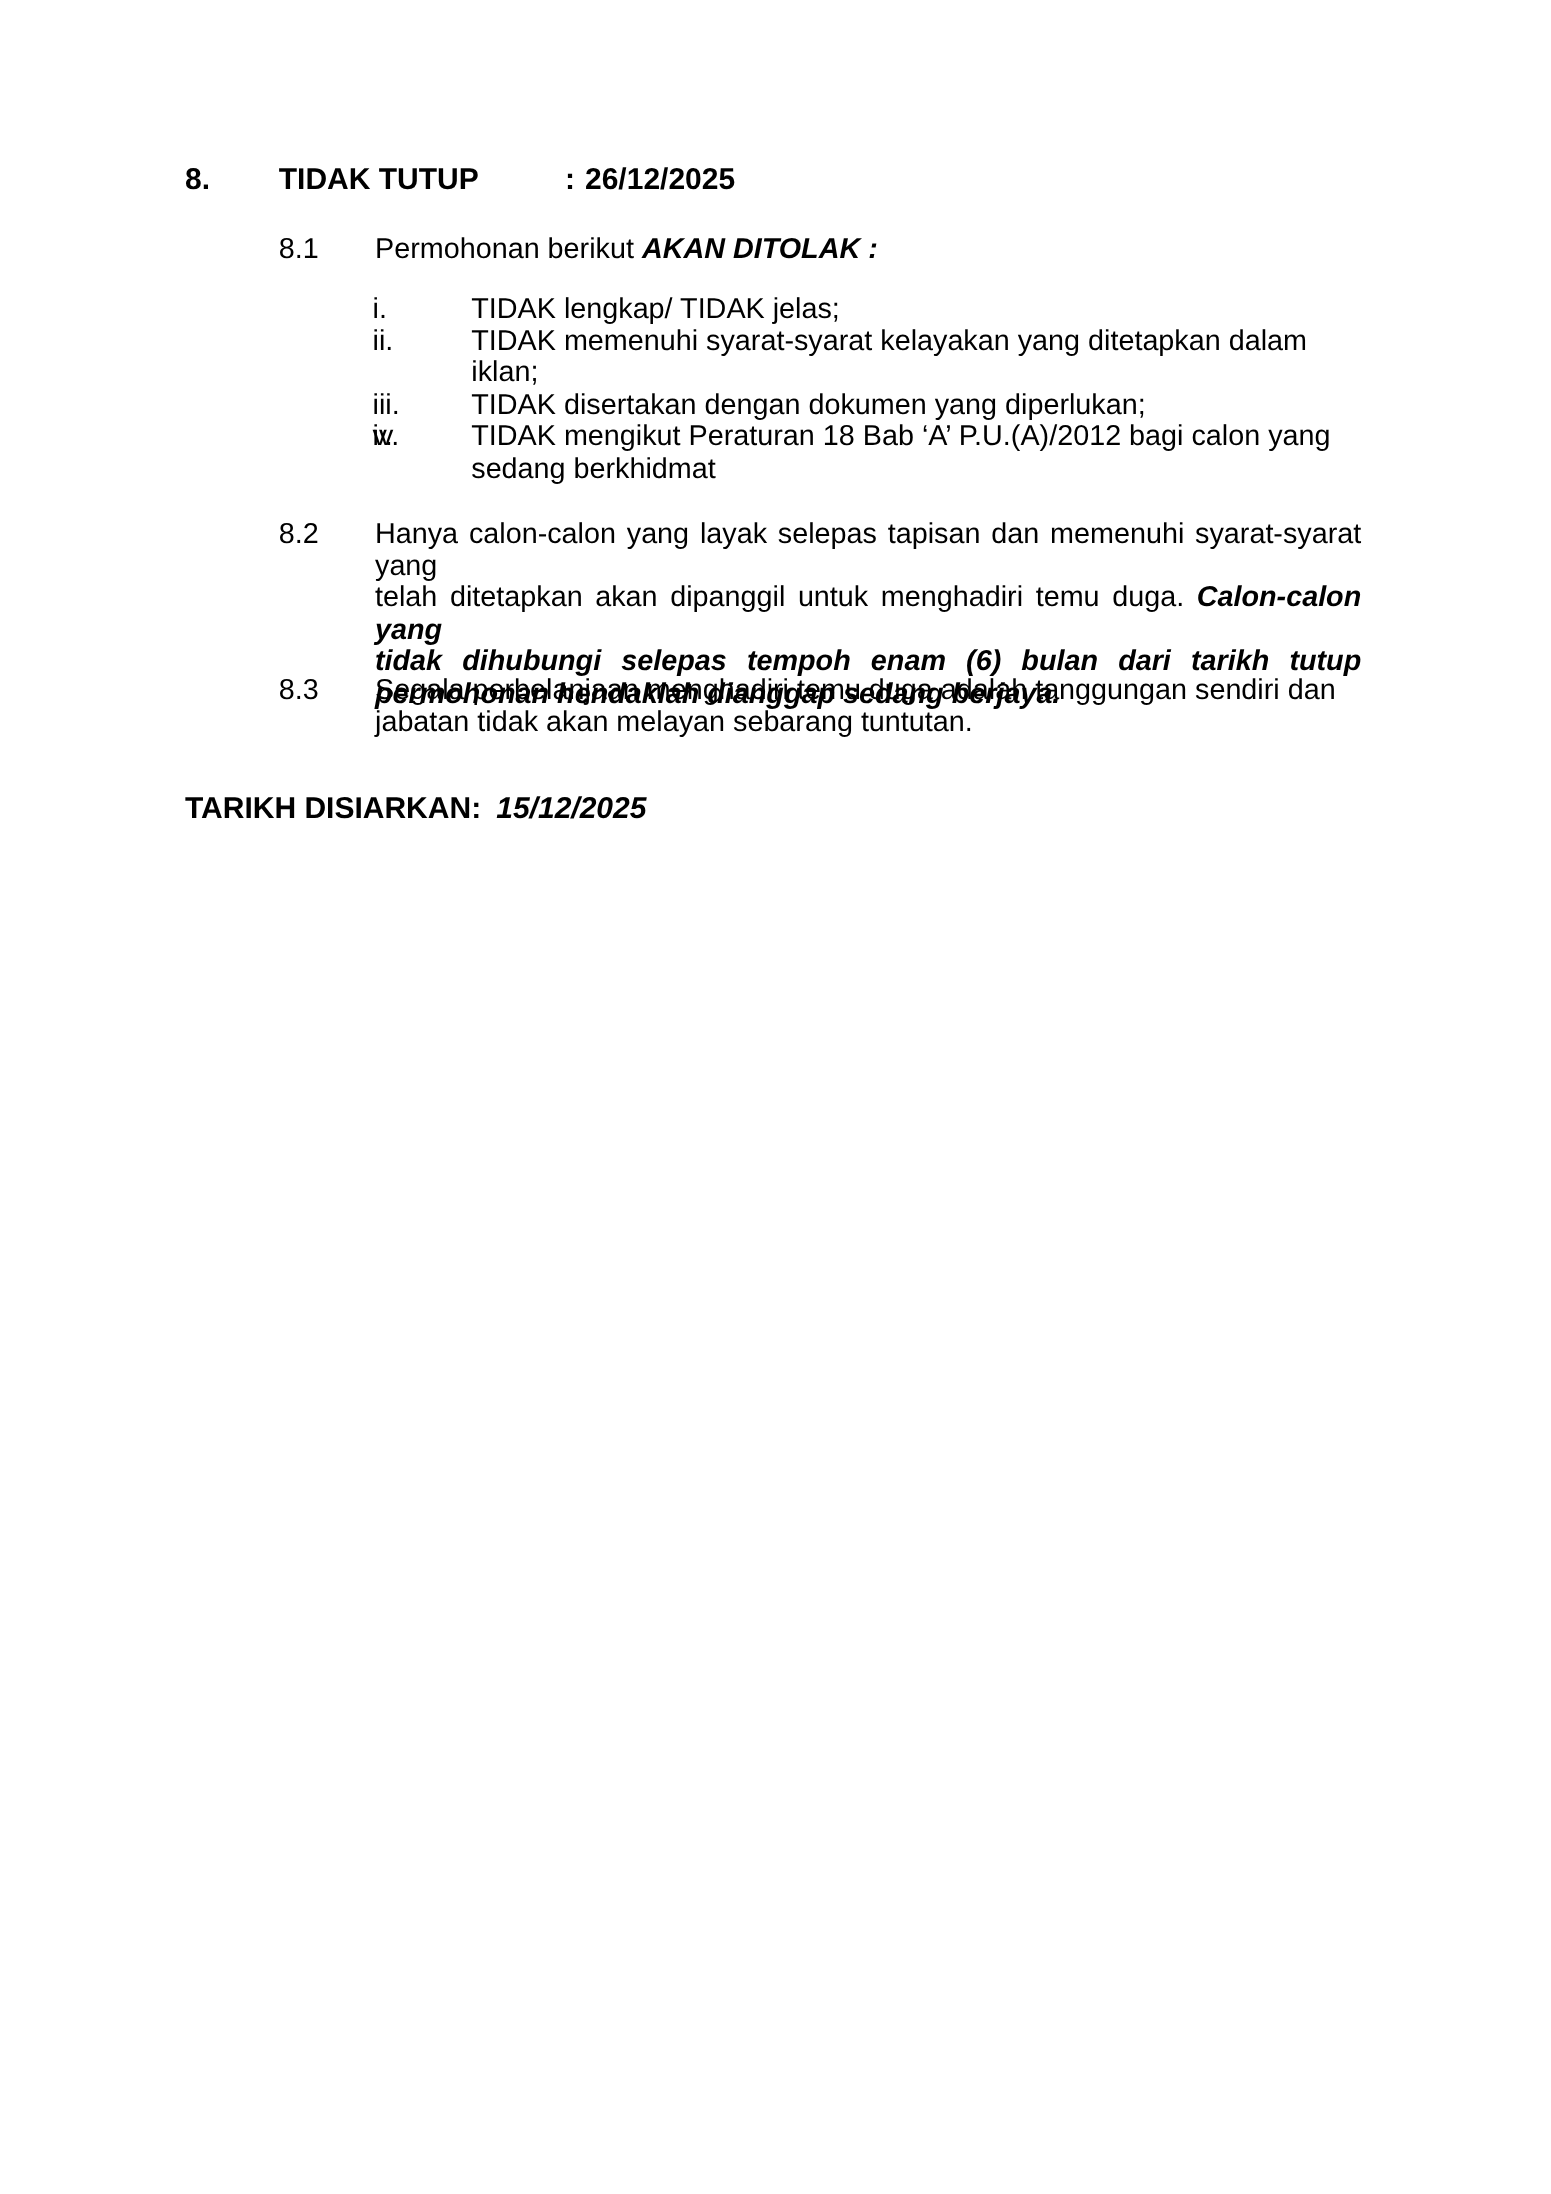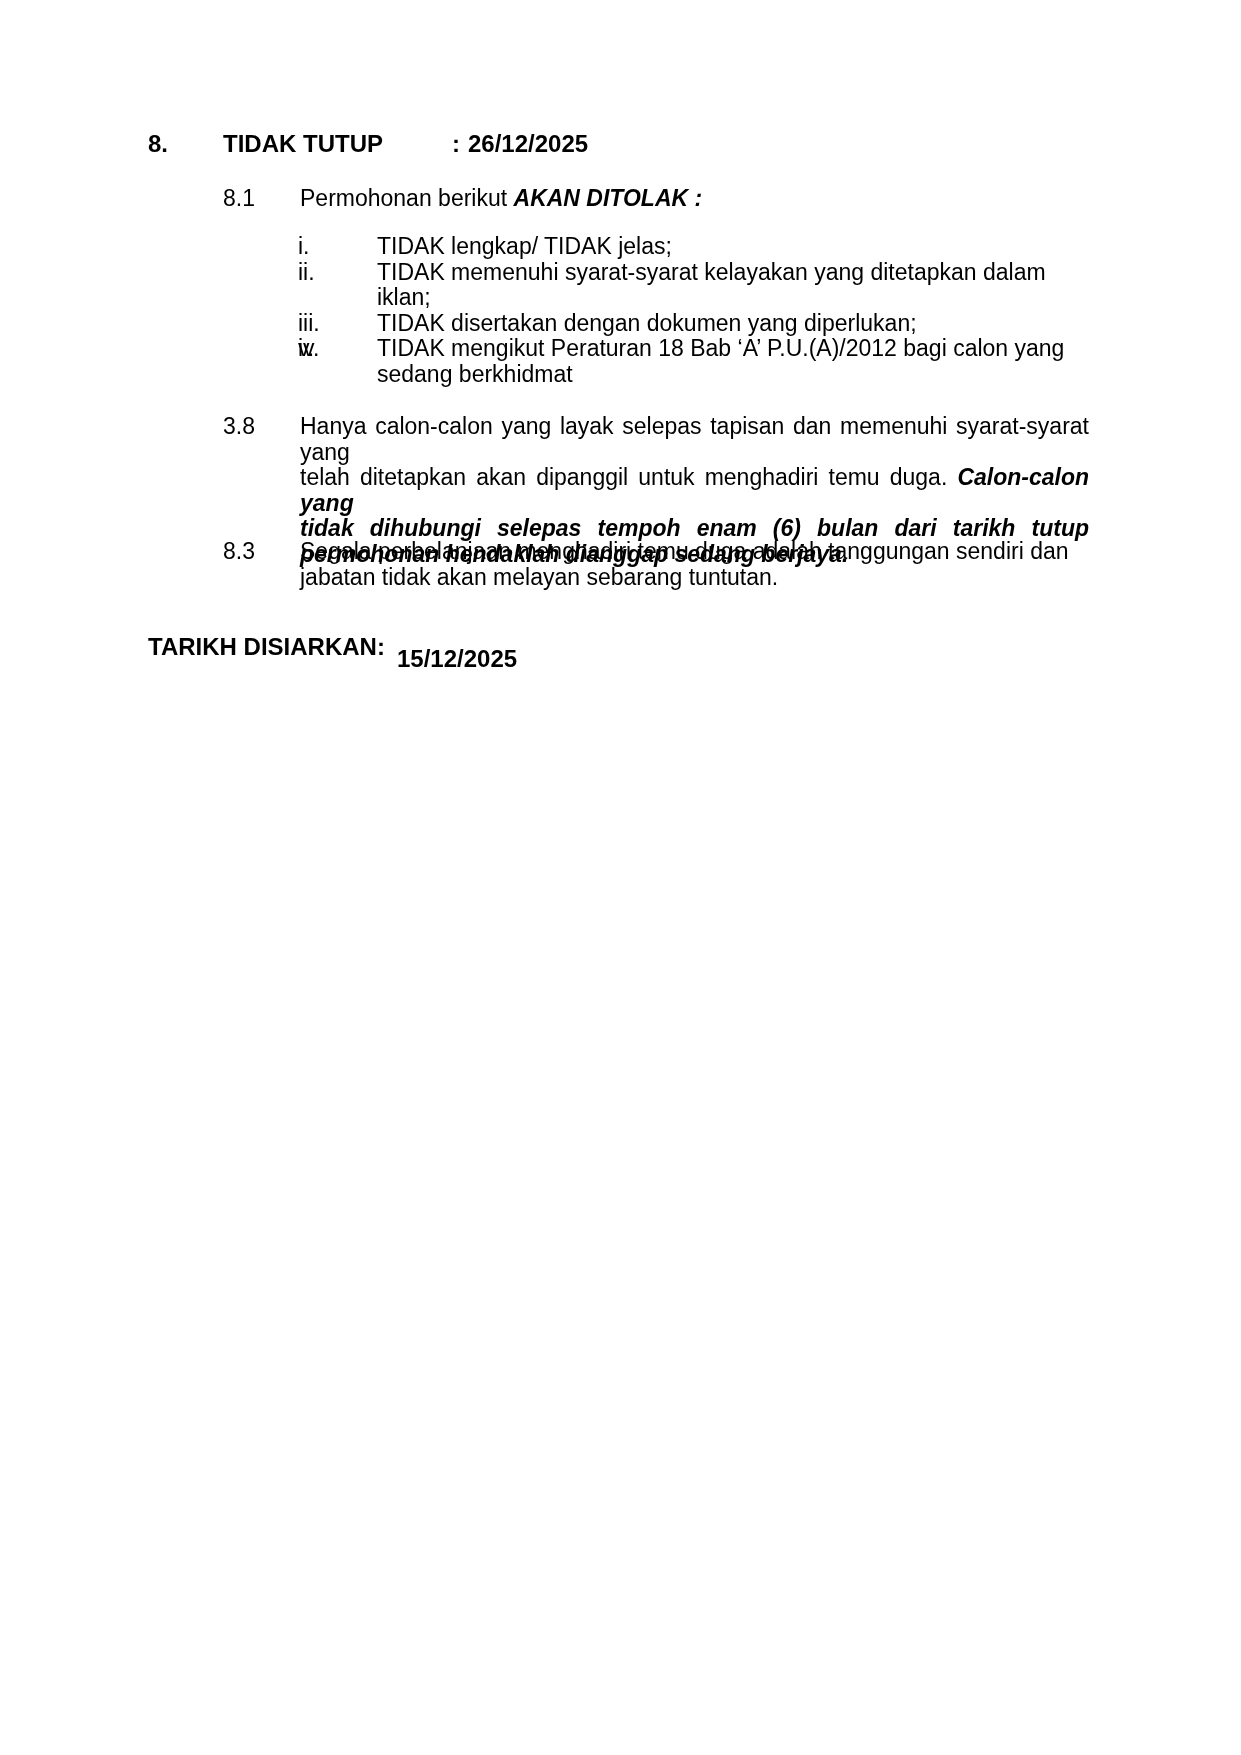--- a/index.html
+++ b/index.html
@@ -80,33 +80,33 @@
     <div class="sub-item">
       <span class="sub-marker">v.</span>
       <div class="sub-text">
           <div>TIDAK mengikut Peraturan 18 Bab ‘A’ P.U.(A)/2012 bagi calon yang</div>
           <div>sedang berkhidmat</div>
         </div>
     </div>
   </div>
 
   <div class="abs" style="left:0; top:414px; width:1241px;">
-    <span class="clause-num">3.8</span>
+    <span class="clause-num">8.2</span>
     <div class="clause-text">
       <div class="jline">Hanya calon-calon yang layak selepas tapisan dan memenuhi syarat-syarat yang</div>
       <div class="jline"><span>telah ditetapkan akan dipanggil untuk menghadiri temu duga. </span><span class="b">Calon-calon yang</span></div>
       <div class="jline b">tidak dihubungi selepas tempoh enam (6) bulan dari tarikh tutup</div>
       <div class="lline b">permohonan hendaklah dianggap sedang berjaya.</div>
     </div>
   </div>
 
   <div class="abs" style="left:0; top:539px; width:1241px;">
     <span class="clause-num">8.3</span>
     <div class="clause-text">Segala perbelanjaan menghadiri temu duga adalah tanggungan sendiri dan jabatan tidak akan melayan sebarang tuntutan.</div>
   </div>
 
   <div class="abs row-lg" style="left:0; top:634px; width:1241px;">
     <span class="abs" style="left:148px; top:0;">TARIKH DISIARKAN</span>
     <span class="abs" style="left:377px; top:0;">:</span>
-    <span class="abs" style="left:397px; top:12px;">15/12/2025</span>
+    <span class="abs" style="left:397px; top:0;font-style:italic;">15/12/2025</span>
   </div>
 
 </div>
 
 </body></html>

